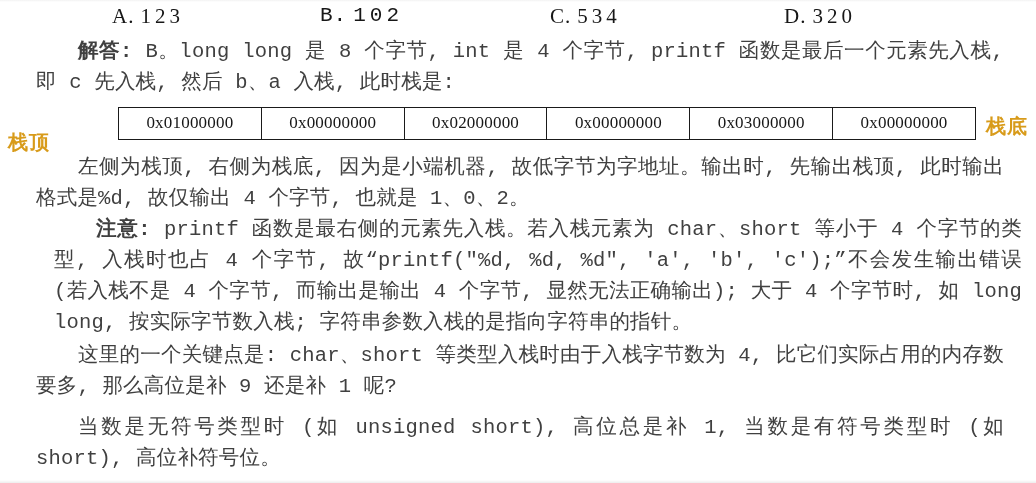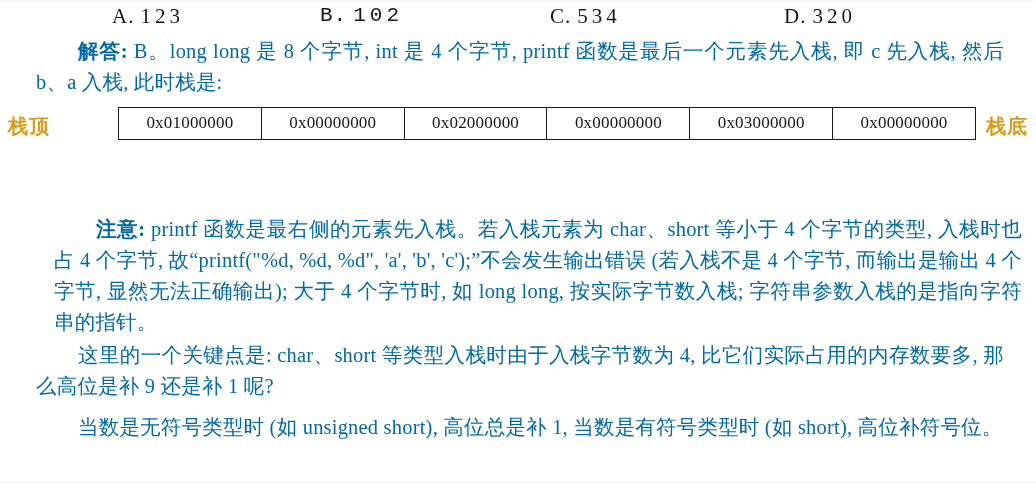--- a/index.html
+++ b/index.html
@@ -42,21 +42,22 @@
   .opt-c { left: 550px; }
   .opt-d { left: 768px; margin-left: 16px; }
 
   
   .para {
     position: absolute;
     font-size: 20.5px;
     line-height: 31px;
     letter-spacing: 0.2px;
     text-align: justify;
-    color: #0369a1;
+    color: #404040;
+    font-family: Liberation Mono, monospace;
   }
   .bold { font-weight: bold; }
   .indent { text-indent: 42px; }
 
   .p-answer {
     top: 36px;
     left: 36px;
     width: 968px;
   }
 
@@ -69,21 +70,21 @@
     height: 36px;
   }
   .stack-label {
     position: absolute;
     top: 6px;
     font-size: 20px;
     font-weight: bold;
     color: #d89b1a;
     letter-spacing: 1px;
   }
-  .stack-label.left { left: 8px; }
+  .stack-label.left { left: 8px; margin-top: 16px; }
   .stack-label.right { right: 8px; margin-left: 22px; }
   .stack-table {
     position: absolute;
     left: 118px;
     top: 0;
     width: 858px;
     border-collapse: collapse;
     border: 1.6px solid #1a1a1a;
     table-layout: fixed;
   }
@@ -167,20 +168,21 @@
         <td>0x00000000</td>
         <td>0x02000000</td>
         <td>0x00000000</td>
         <td>0x03000000</td>
         <td>0x00000000</td>
       </tr>
     </tbody>
       </table>
   </div>
 
+  <div class="para p-below indent">左侧为栈顶, 右侧为栈底, 因为是小端机器, 故低字节为字地址。输出时, 先输出栈顶, 此时输出格式是%d, 故仅输出 4 个字节, 也就是 1、0、2。</div>
 
   <div class="para p-note indent">
     <span class="bold">注意:</span>
     <span>printf 函数是最右侧的元素先入栈。若入栈元素为 char、short 等小于 4 个字节的类型, 入栈时也占 4 个字节, 故“printf("%d, %d, %d", 'a', 'b', 'c');”不会发生输出错误 (若入栈不是 4 个字节, 而输出是输出 4 个字节, 显然无法正确输出); 大于 4 个字节时, 如 long long, 按实际字节数入栈; 字符串参数入栈的是指向字符串的指针。</span>
   </div>
 
   <div class="para p-key indent">这里的一个关键点是: char、short 等类型入栈时由于入栈字节数为 4, 比它们实际占用的内存数要多, 那么高位是补 9 还是补 1 呢?</div>
 
   <div class="para p-sign indent">当数是无符号类型时 (如 unsigned short), 高位总是补 1, 当数是有符号类型时 (如 short), 高位补符号位。</div>
 

